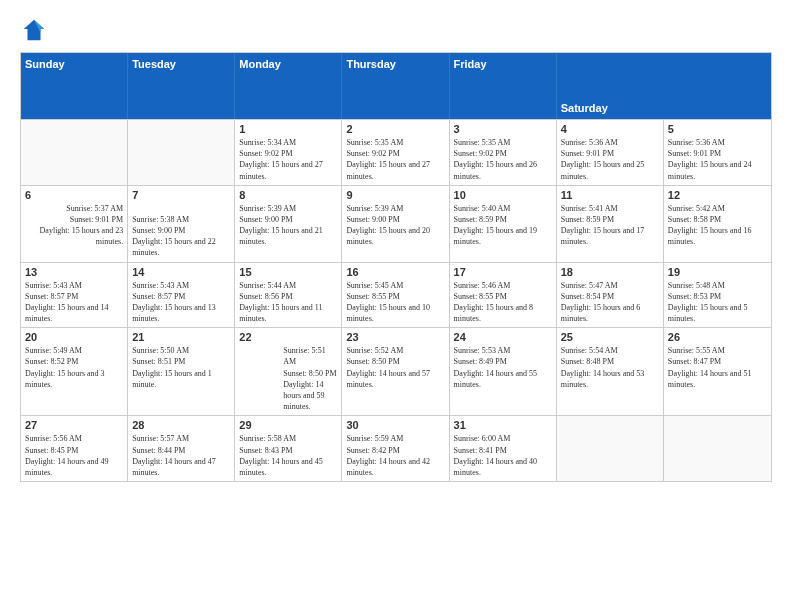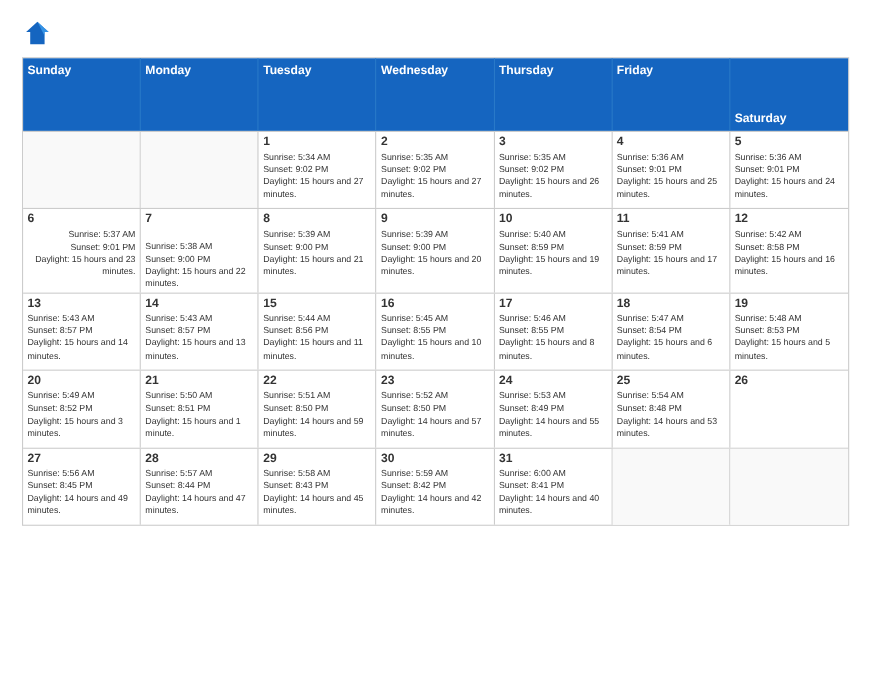--- a/index.html
+++ b/index.html
@@ -103,20 +103,21 @@
     .cal-cell.empty { background: #f9f9f9; }
     .day-num {
       font-size: 11px;
       font-weight: bold;
       margin-bottom: 2px;
     }
     .day-info {
       font-size: 8px;
       line-height: 1.4;
       color: #333;
+      font-family: Liberation Serif, serif;
     }
   </style>
 </head>
 <body>
 
 <div class="page">
   <div class="header">
     <div class="logo">
       <svg class="logo-icon" viewBox="0 0 30 30">
         <polygon points="15,4 26,14 22,14 22,26 8,26 8,14 4,14" fill="#1565c0"></polygon>
@@ -129,23 +130,22 @@
     </div>
     <div class="title-block">
       <div class="month-title"></div>
       <div class="location"></div>
     </div>
   </div>
 
   <div class="calendar">
     <div class="cal-header-row">
     <div class="cal-header-cell">Sunday</div>
+        <div class="cal-header-cell">Tuesday</div>
         <div class="cal-header-cell">Monday</div>
-        <div class="cal-header-cell">Tuesday</div>
-        <div class="cal-header-cell">Wednesday</div>
         <div class="cal-header-cell">Thursday</div>
         <div class="cal-header-cell">Friday</div>
         <div class="cal-header-cell">Saturday</div>
       </div>
     <div class="cal-body">
     <div class="cal-week">
           <div class="cal-cell empty"></div>
           <div class="cal-cell empty"></div>
           <div class="cal-cell">
             <div class="day-num">1</div>
@@ -274,21 +274,21 @@
 Daylight: 15 hours and 3 minutes.</div>
           </div>
           <div class="cal-cell">
             <div class="day-num">21</div>
             <div class="day-info" style="white-space: pre-line;">Sunrise: 5:50 AM
 Sunset: 8:51 PM
 Daylight: 15 hours and 1 minute.</div>
           </div>
           <div class="cal-cell">
             <div class="day-num">22</div>
-            <div class="day-info" style="white-space: pre-line;">Sunrise: 5:51 AM
+            <div class="day-info" style="white-space: pre-line; margin-left: 44px;">Sunrise: 5:51 AM
 Sunset: 8:50 PM
 Daylight: 14 hours and 59 minutes.</div>
           </div>
           <div class="cal-cell">
             <div class="day-num">23</div>
             <div class="day-info" style="white-space: pre-line;">Sunrise: 5:52 AM
 Sunset: 8:50 PM
 Daylight: 14 hours and 57 minutes.</div>
           </div>
           <div class="cal-cell">
@@ -298,20 +298,23 @@
 Daylight: 14 hours and 55 minutes.</div>
           </div>
           <div class="cal-cell">
             <div class="day-num">25</div>
             <div class="day-info" style="white-space: pre-line;">Sunrise: 5:54 AM
 Sunset: 8:48 PM
 Daylight: 14 hours and 53 minutes.</div>
           </div>
           <div class="cal-cell">
             <div class="day-num">26</div>
+            <div class="day-info" style="white-space: pre-line;">Sunrise: 5:55 AM
+Sunset: 8:47 PM
+Daylight: 14 hours and 51 minutes.</div>
           </div>
         </div>
         <div class="cal-week">
           <div class="cal-cell">
             <div class="day-num">27</div>
             <div class="day-info" style="white-space: pre-line;">Sunrise: 5:56 AM
 Sunset: 8:45 PM
 Daylight: 14 hours and 49 minutes.</div>
           </div>
           <div class="cal-cell">

